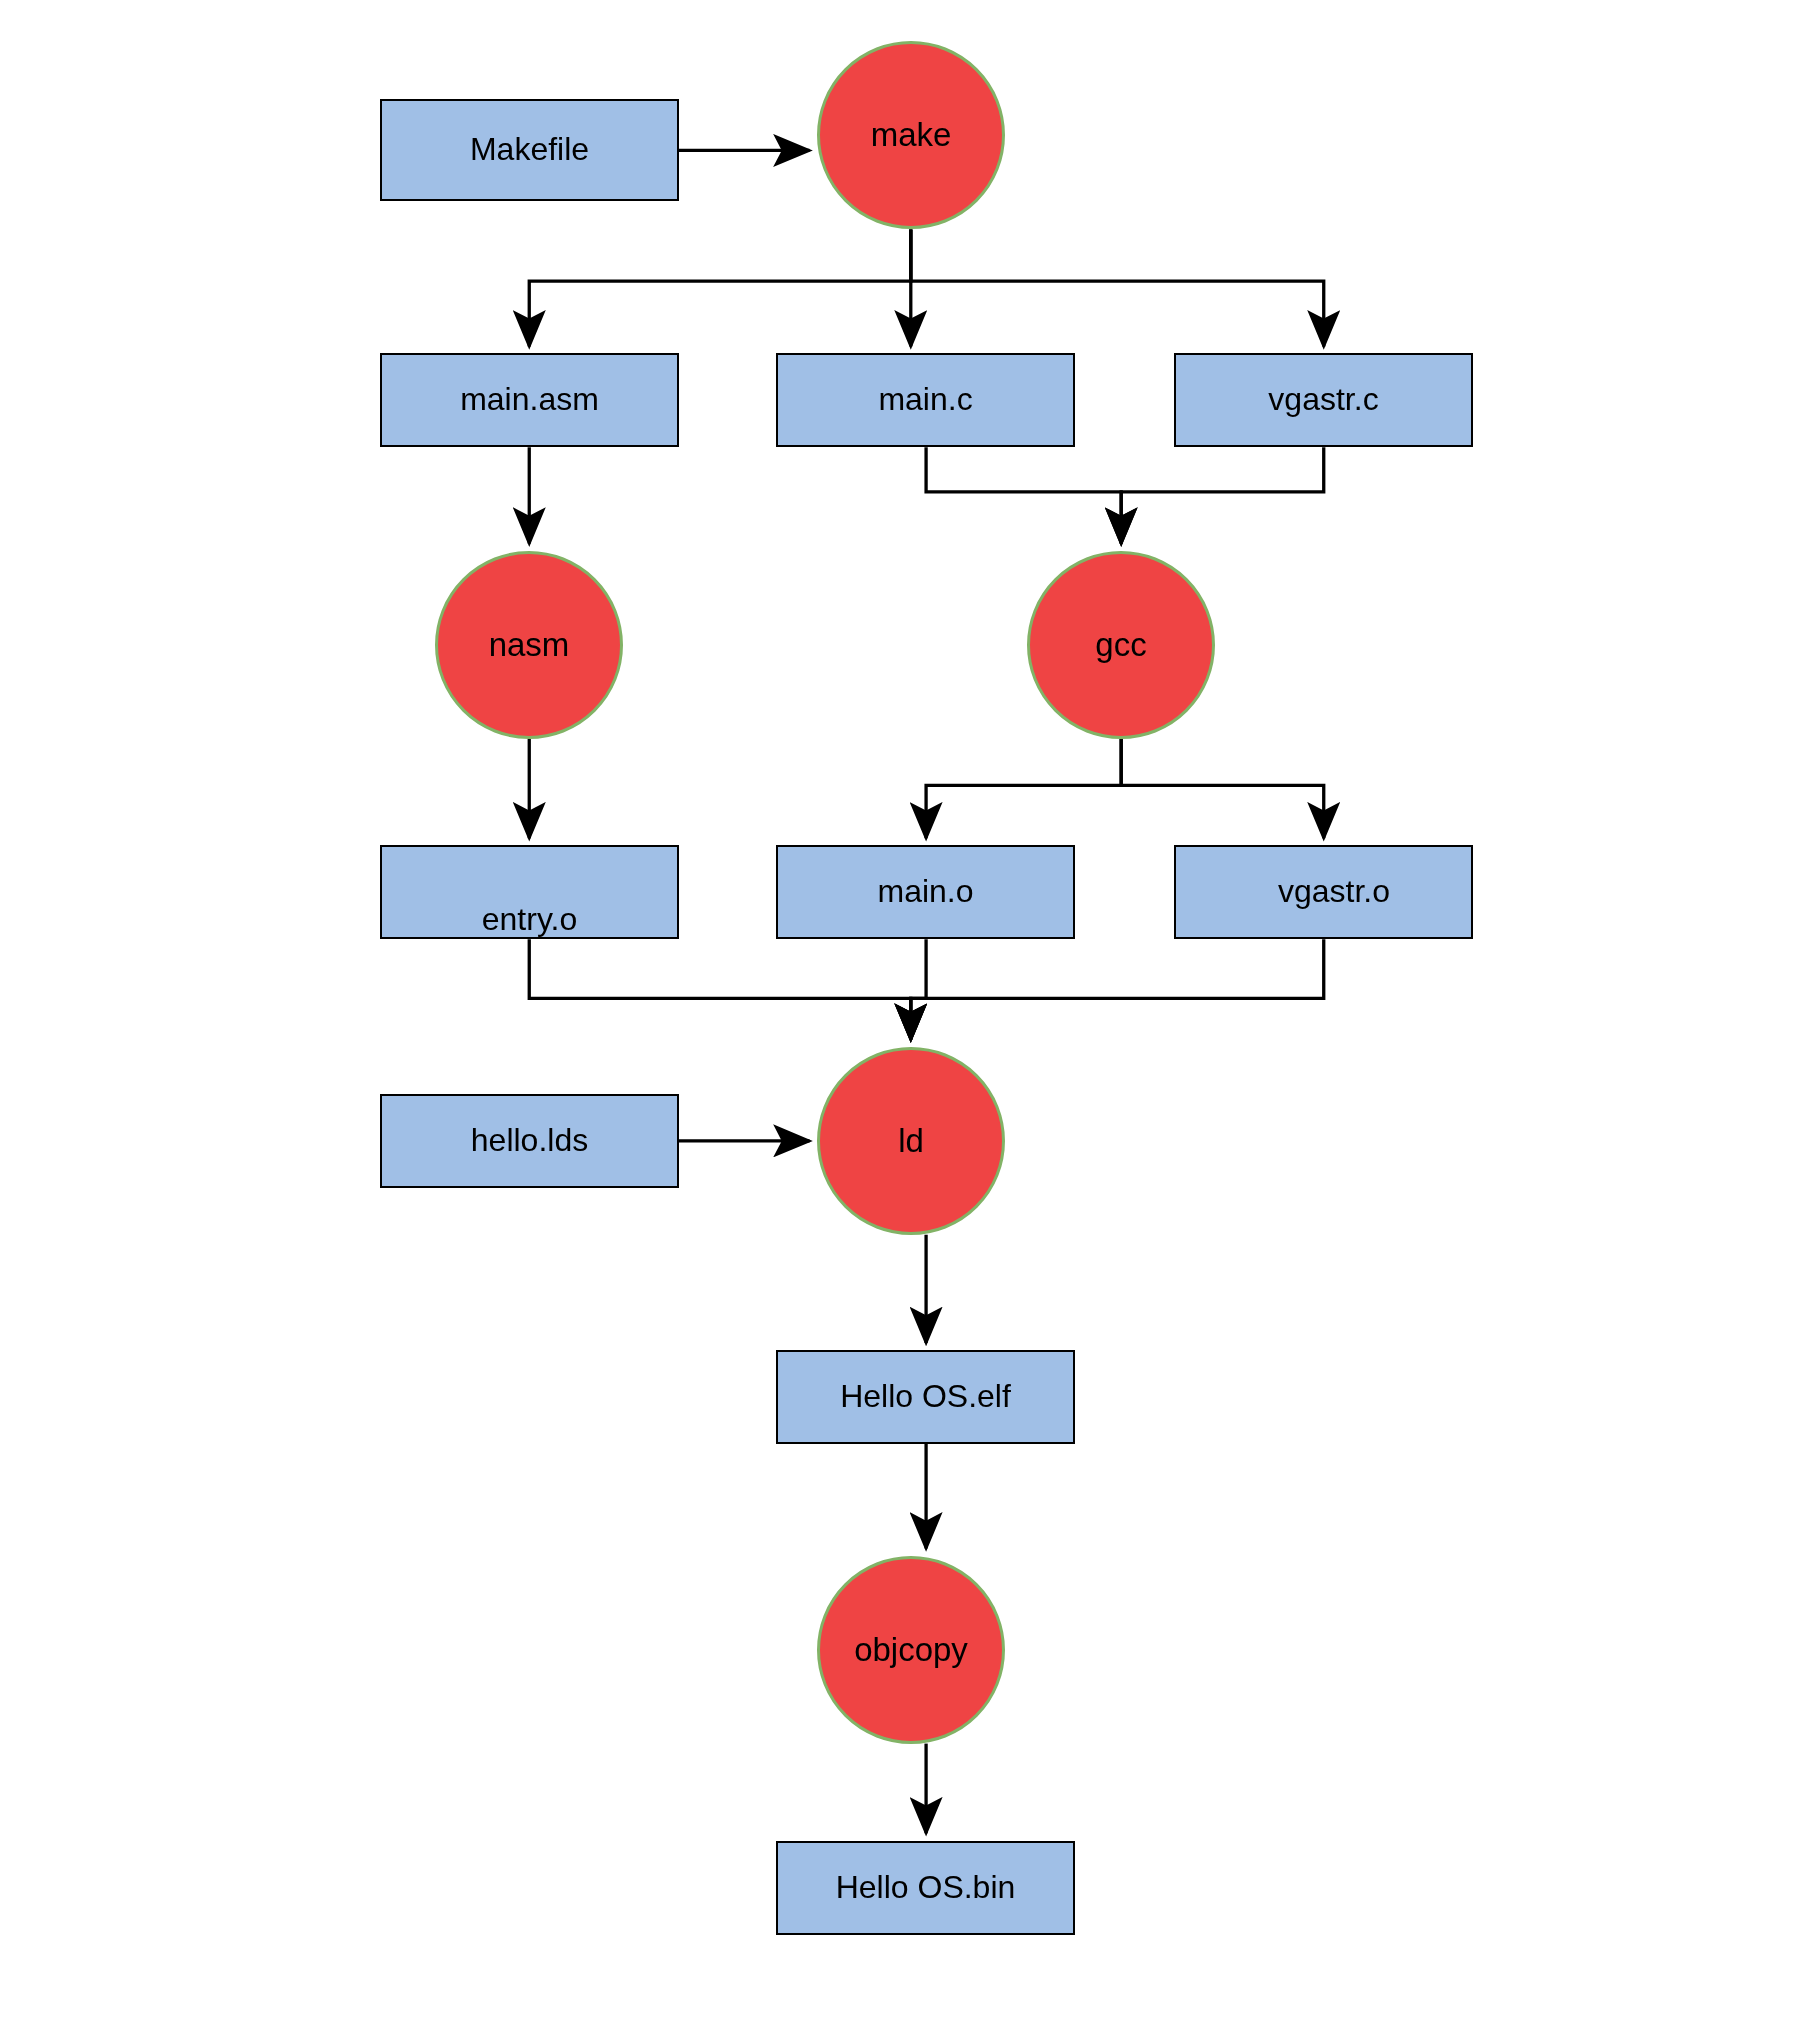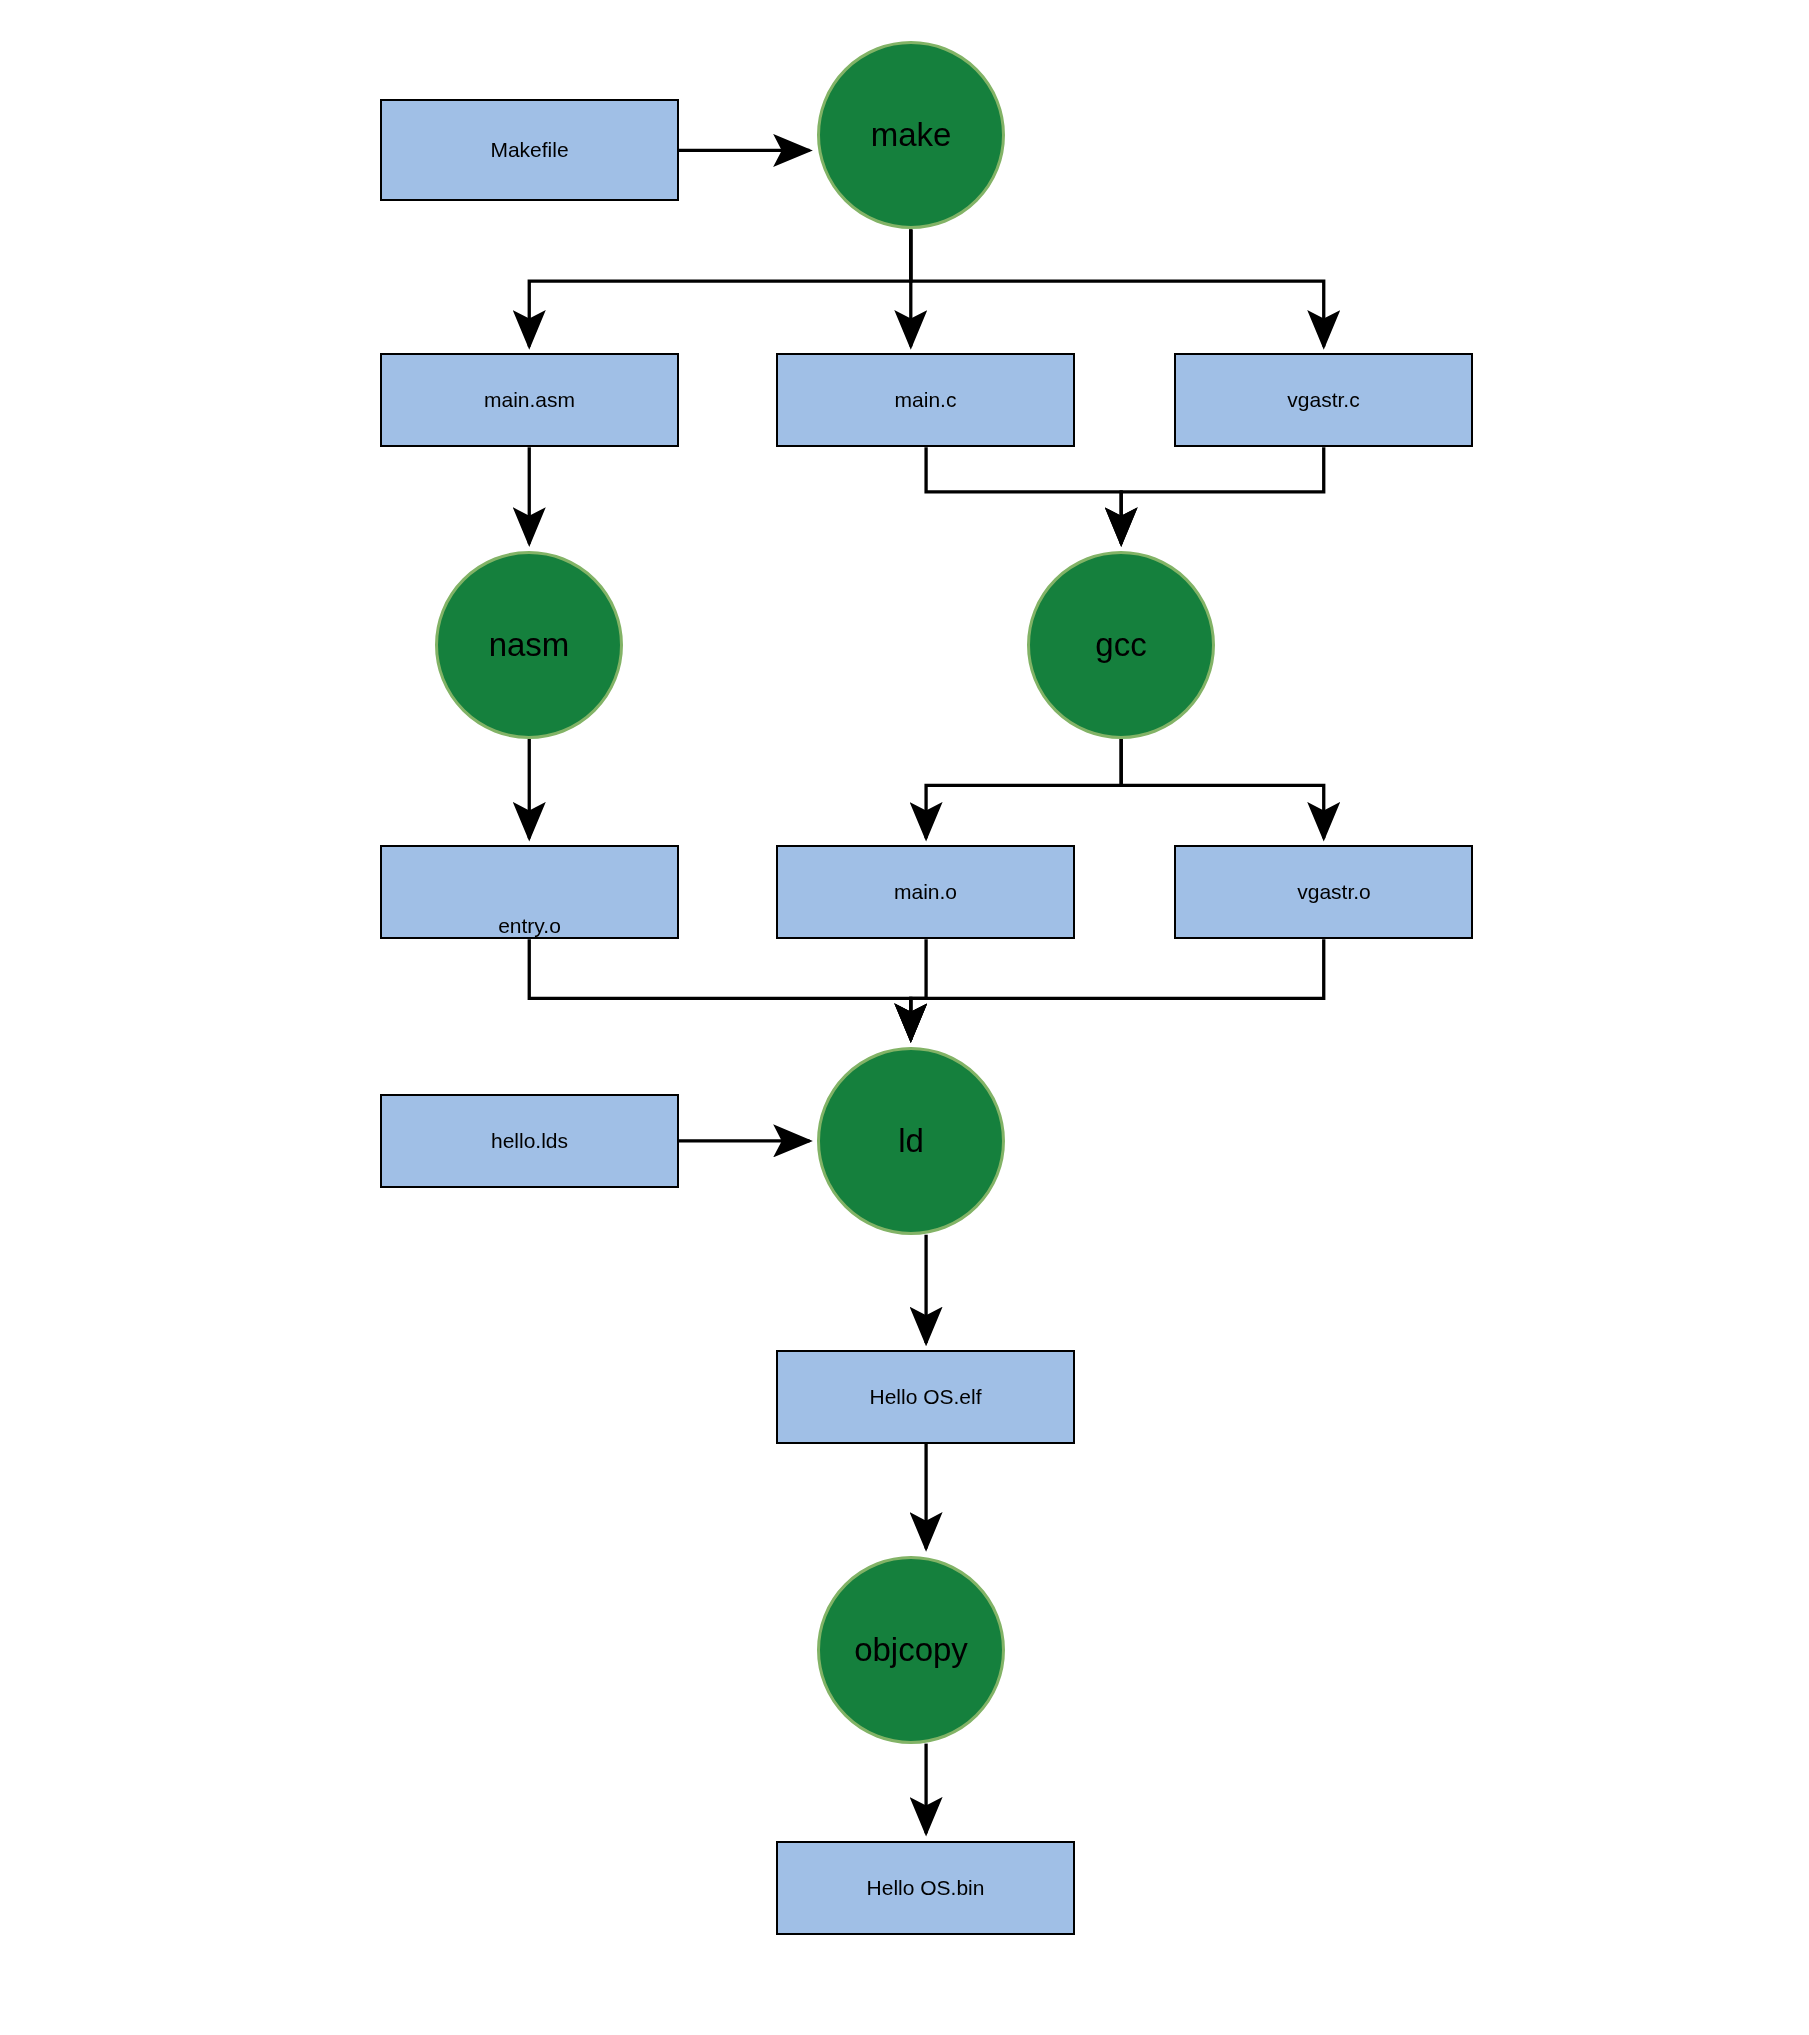--- a/index.html
+++ b/index.html
@@ -31,24 +31,24 @@
     align-items: center;
     justify-content: center;
     text-align: center;
     color: #000000;
     line-height: 1.1;
     white-space: nowrap;
   }
   .node-rect {
     background: #a0bfe6;
     border: 2.9px solid #000000;
-    font-size: 21px;
+    font-size: 32px;
   }
   .node-ellipse {
-    background: #15803d;
+    background: #ef4444;
     border: 3.7px solid #82b366;
     border-radius: 50%;
     font-size: 33px;
   }
 </style>
 </head>
 <body>
 
 <div id="canvas">
 

